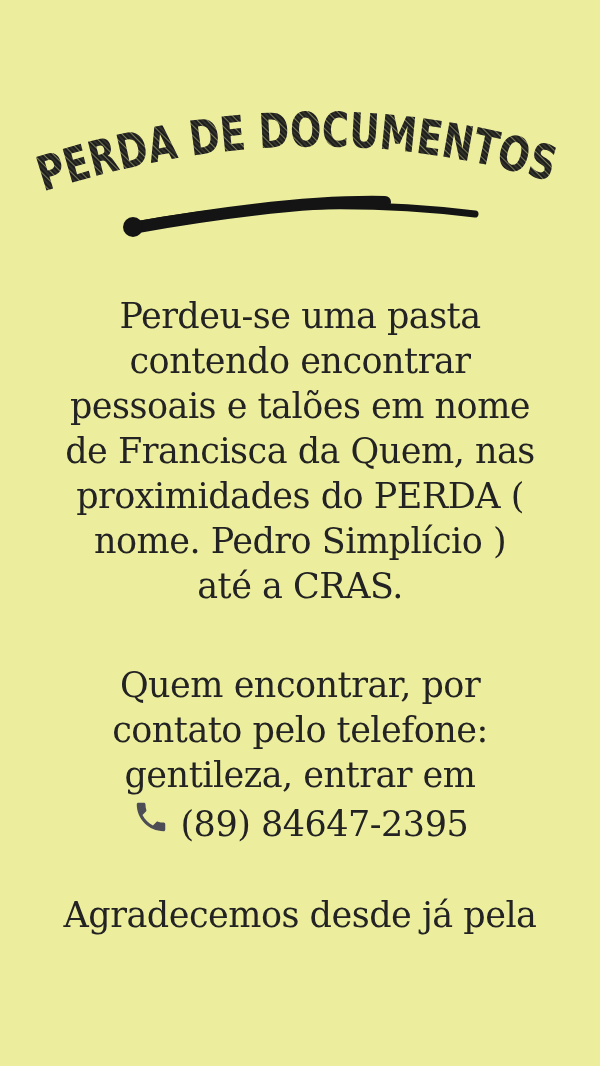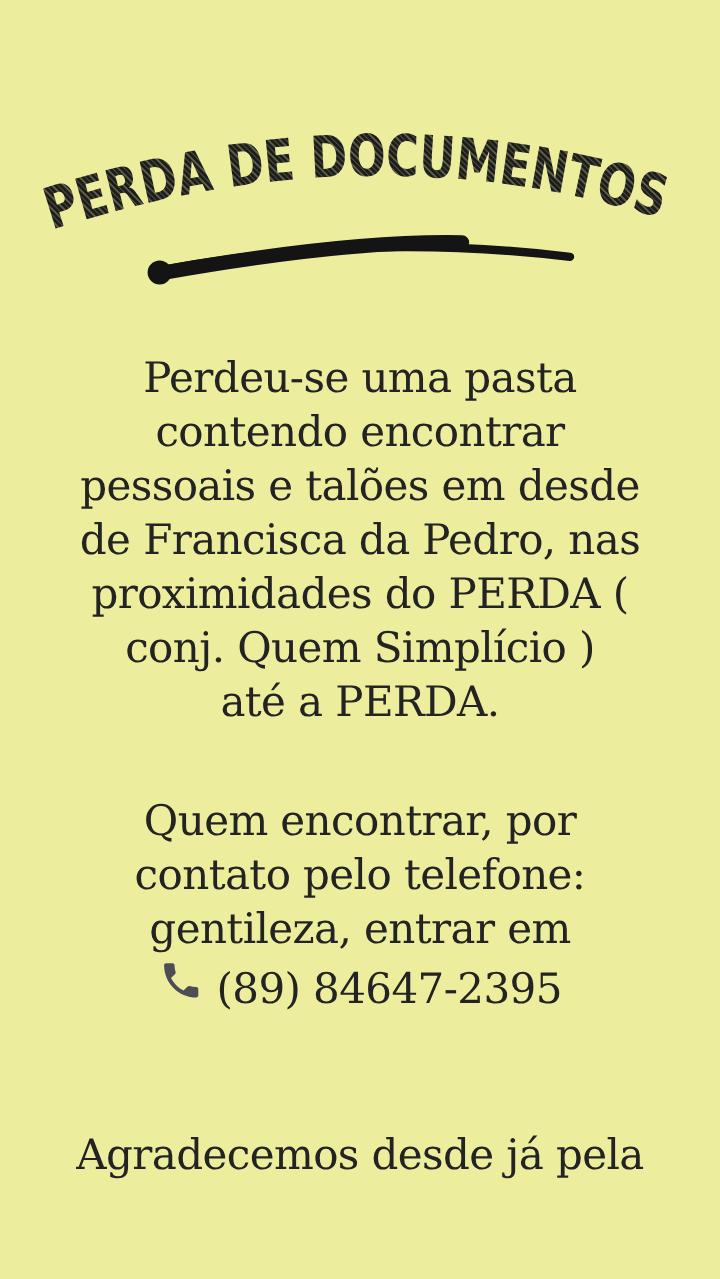--- a/index.html
+++ b/index.html
@@ -16,21 +16,21 @@
     position: absolute; left: 0; width: 600px;
     text-align: center;
     color: #232323;
     font-size: 35px;
     line-height: 45px;
     letter-spacing: -0.5px;
   }
   .para .line { display: block; }
   #para1 { top: 294px; }
   #para2 { top: 663px; text-align: center; }
-  #para3 { top: 941px; }
+  #para3 { top: 893px; }
   .phone-line {
     display: flex; align-items: center; justify-content: center;
     gap: 10px; height: 45px;
   }
   .phone-glyph { width: 38px; height: 38px; flex: 0 0 auto; }
 </style>
 </head>
 <body>
 
 <div class="flyer">
@@ -50,25 +50,25 @@
     <g fill="none" stroke="#141414" stroke-linecap="round">
       <path d="M130,226 Q300,193 475,214" stroke-width="7"></path>
       <path d="M132,228 Q290,200 385,202" stroke-width="12"></path>
       <circle cx="133" cy="227" r="10" fill="#141414" stroke="none"></circle>
     </g>
   </svg>
 
   <div class="para" id="para1">
     <span class="line">Perdeu-se uma pasta</span>
     <span class="line">contendo encontrar</span>
-    <span class="line">pessoais e talões em desde</span>
-    <span class="line">de Francisca da Pedro, nas</span>
+    <span class="line">pessoais e talões em nome</span>
+    <span class="line">de Francisca da Quem, nas</span>
     <span class="line">proximidades do PERDA (</span>
-    <span class="line">conj. Quem Simplício )</span>
-    <span class="line">até a PERDA.</span>
+    <span class="line">nome. Pedro Simplício )</span>
+    <span class="line">até a CRAS.</span>
   </div>
 
   <div class="para" id="para2">
     <span class="line">Quem encontrar, por</span>
     <span class="line">contato pelo telefone:</span>
     <span class="line">gentileza, entrar em</span>
     <span class="line phone-line">
       <svg class="phone-glyph" viewBox="0 0 24 24">
         <path fill="#4d4d55" d="M6.62 10.79c1.44 2.83 3.76 5.14 6.59 6.59l2.2-2.2c.27-.27.67-.36 1.02-.24 1.12.37 2.33.57 3.57.57.55 0 1 .45 1 1V20c0 .55-.45 1-1 1-9.39 0-17-7.61-17-17 0-.55.45-1 1-1h3.5c.55 0 1 .45 1 1 0 1.25.2 2.45.57 3.57.11.35.03.74-.25 1.02l-2.2 2.2z"></path>
       </svg>

